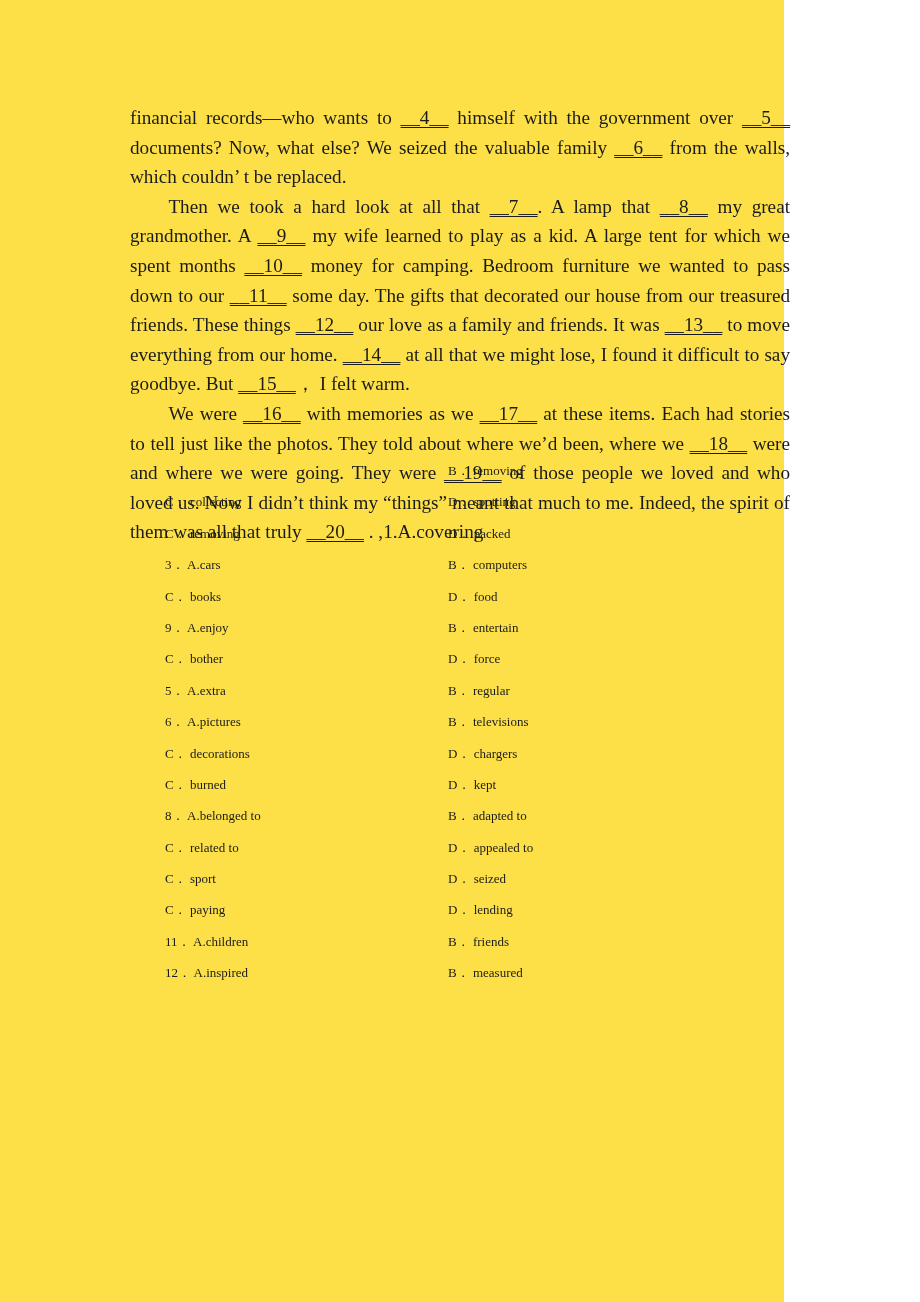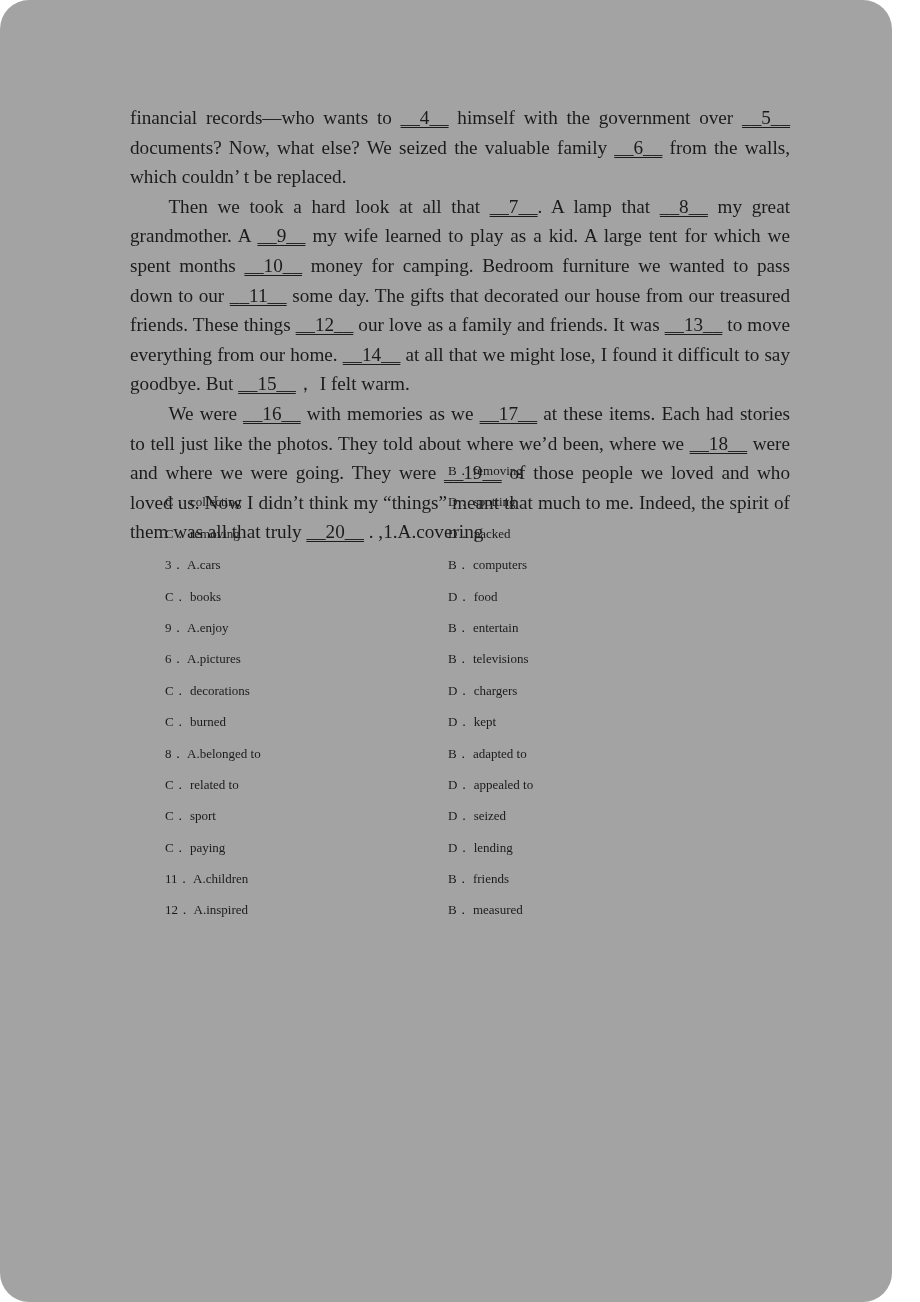--- a/index.html
+++ b/index.html
@@ -13,24 +13,23 @@
     position: relative;
     font-family: "Liberation Serif", "DejaVu Serif", serif;
     color: #1a1a1a;
     overflow: hidden;
   }
 
   #page {
     position: absolute;
     left: 0;
     top: 0;
-    width: 892px;
+    width: 784px;
     height: 1302px;
-    background: #a3a3a3;
-    border-radius: 29px;
+    background: #fde047;
   }
 
   
   #passage {
     position: absolute;
     left: 130px;
     top: 103px;
     width: 660px;
   }
 
@@ -105,20 +104,28 @@
       </div>
       <div class="opt-row">
         <span class="opt-cell col-left">C． books</span>
         <span class="opt-cell col-right">D． food</span>
       </div>
       <div class="opt-row">
         <span class="opt-cell col-left">9． A.enjoy</span>
         <span class="opt-cell col-right">B． entertain</span>
       </div>
       <div class="opt-row">
+        <span class="opt-cell col-left">C． bother</span>
+        <span class="opt-cell col-right">D． force</span>
+      </div>
+      <div class="opt-row">
+        <span class="opt-cell col-left">5． A.extra</span>
+        <span class="opt-cell col-right">B． regular</span>
+      </div>
+      <div class="opt-row">
         <span class="opt-cell col-left">6． A.pictures</span>
         <span class="opt-cell col-right">B． televisions</span>
       </div>
       <div class="opt-row">
         <span class="opt-cell col-left">C． decorations</span>
         <span class="opt-cell col-right">D． chargers</span>
       </div>
       <div class="opt-row">
         <span class="opt-cell col-left">C． burned</span>
         <span class="opt-cell col-right">D． kept</span>

